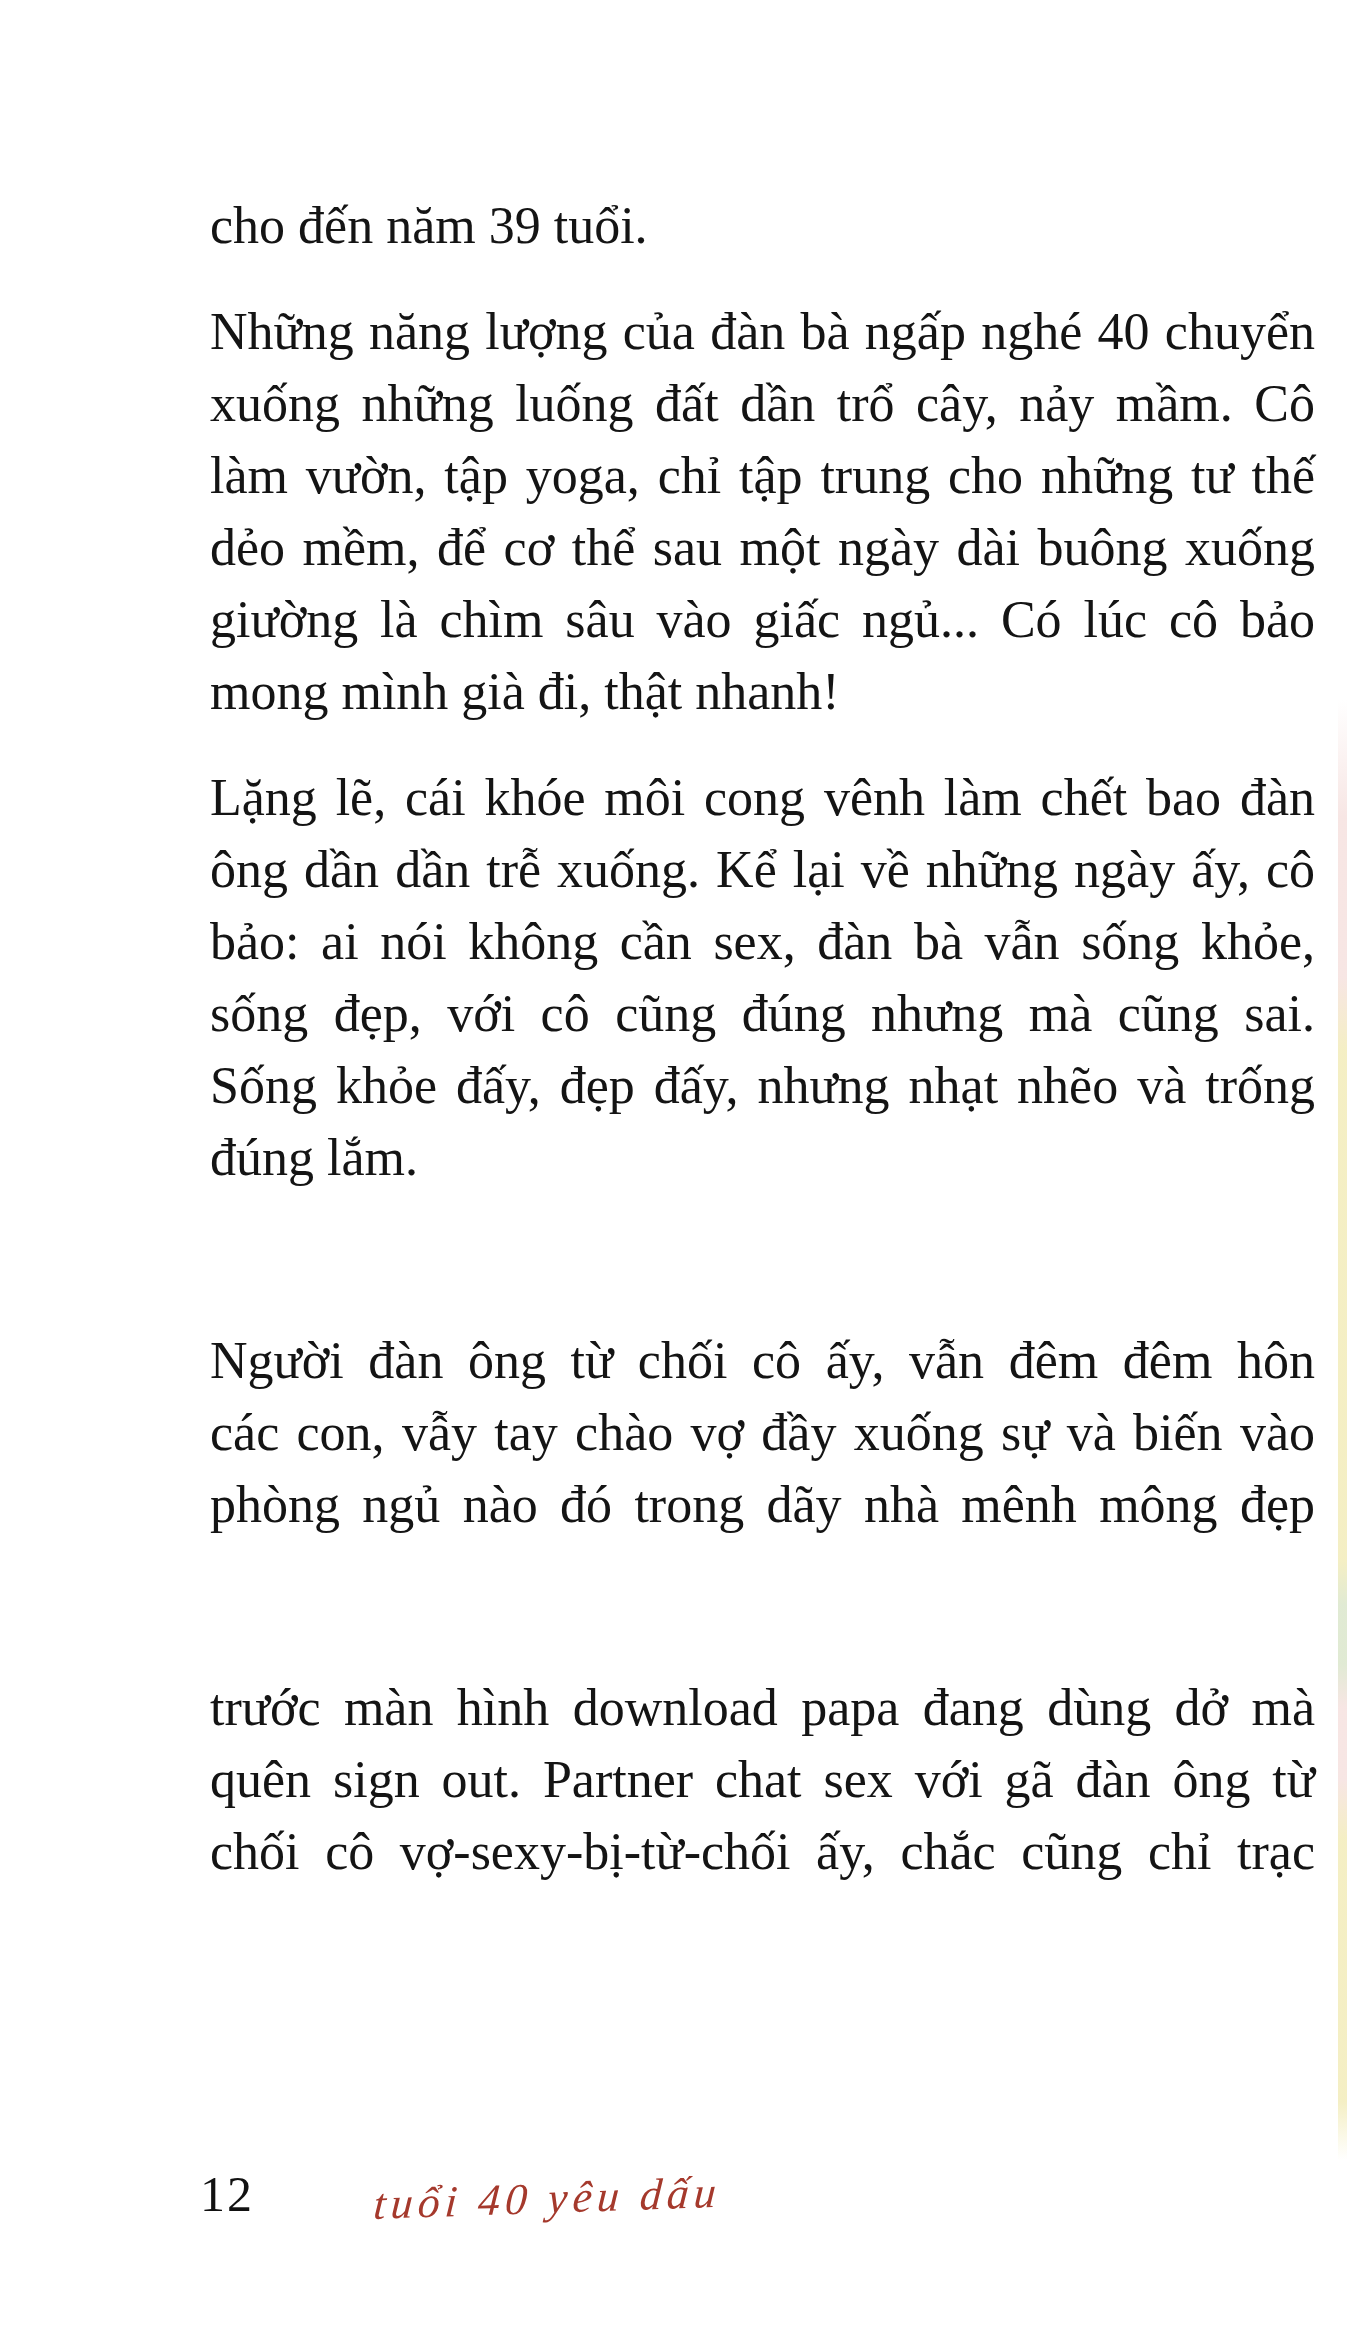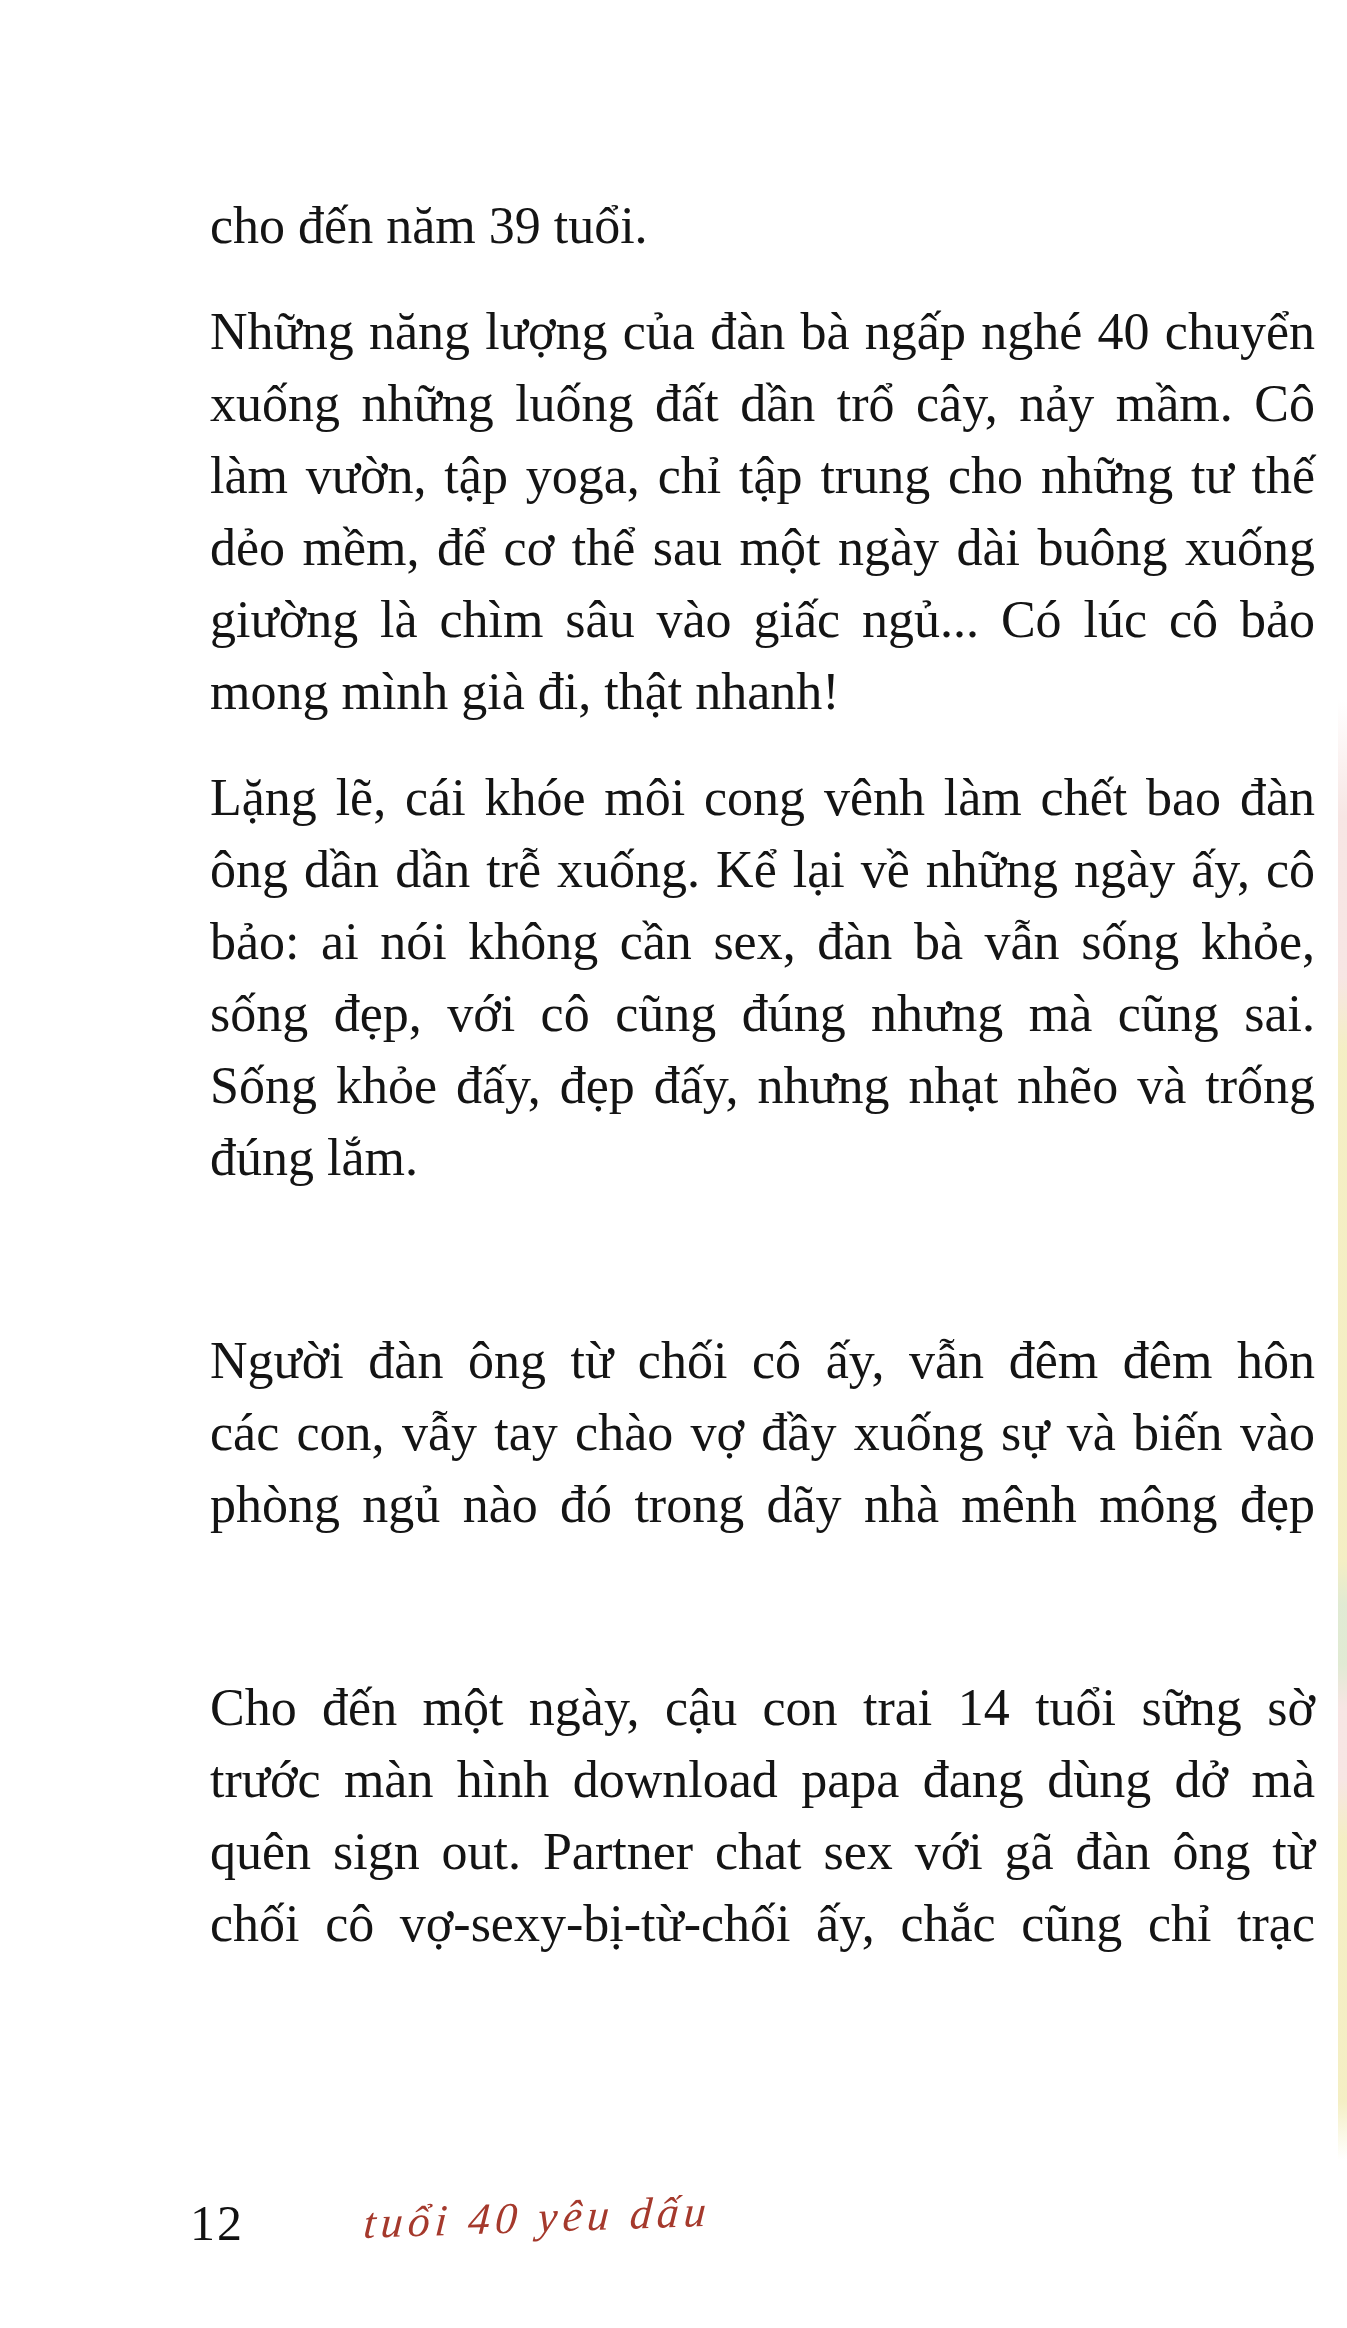--- a/index.html
+++ b/index.html
@@ -28,27 +28,26 @@
   .para.section-break { margin-bottom: 131px; }
   .para.no-break { margin-bottom: 0; }
   .line {
     text-align: justify;
     text-align-last: justify;
     white-space: normal;
   }
   .line.last { text-align-last: left; }
   .footer {
     position: absolute;
-    left: 190px;
+    left: 200px;
     top: 2140px;
     width: 900px;
     height: 90px;
     display: flex;
-    align-items: center;
-    margin-top: 38px;
+    align-items: flex-end;
   }
   .page-number {
     color: #111111;
     font-size: 50px;
     line-height: 72px;
     letter-spacing: 2px;
   }
   .footer-script {
     margin-left: 118px;
     font-style: italic;
@@ -103,21 +102,20 @@
         <div class="line">sống đẹp, với cô cũng đúng nhưng mà cũng sai.</div>
         <div class="line">Sống khỏe đấy, đẹp đấy, nhưng nhạt nhẽo và trống</div>
         <div class="line last">đúng lắm.</div>
       </div>
       <div class="para section-break">
         <div class="line">Người đàn ông từ chối cô ấy, vẫn đêm đêm hôn</div>
         <div class="line">các con, vẫy tay chào vợ đầy xuống sự và biến vào</div>
         <div class="line">phòng ngủ nào đó trong dãy nhà mênh mông đẹp</div>
       </div>
       <div class="para no-break">
-        <div class="line">Cho đến một ngày, cậu con trai 14 tuổi sững sờ</div>
         <div class="line">trước màn hình download papa đang dùng dở mà</div>
         <div class="line">quên sign out. Partner chat sex với gã đàn ông từ</div>
         <div class="line">chối cô vợ-sexy-bị-từ-chối ấy, chắc cũng chỉ trạc</div>
       </div>
     </div>
 
   <div class="footer">
     <span class="page-number">12</span>
     <span class="footer-script" style="color: rgb(165, 57, 44);">tuổi 40 yêu dấu</span>
   </div>

